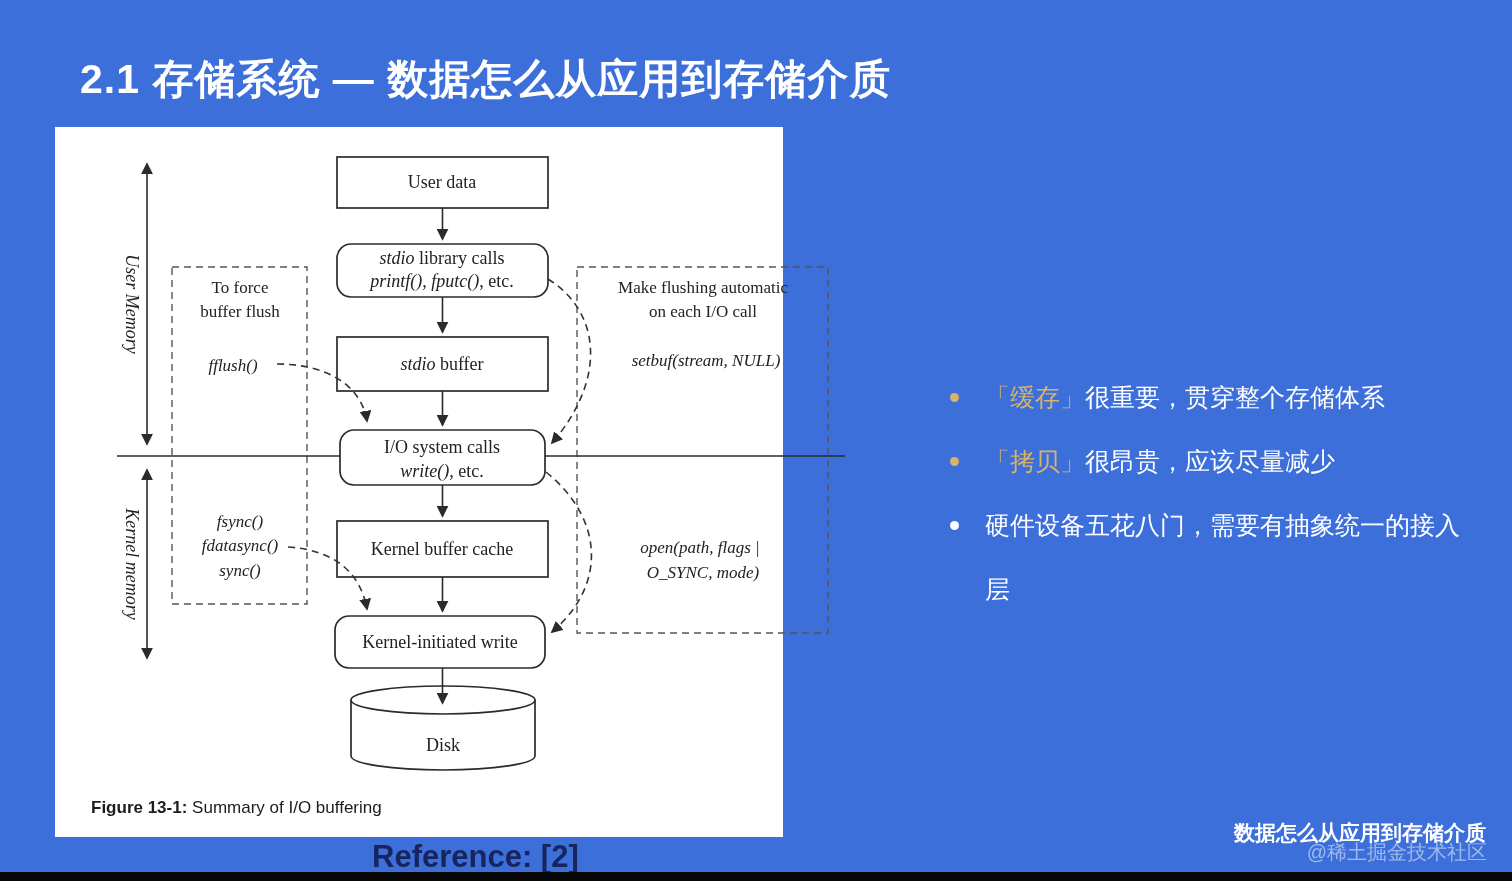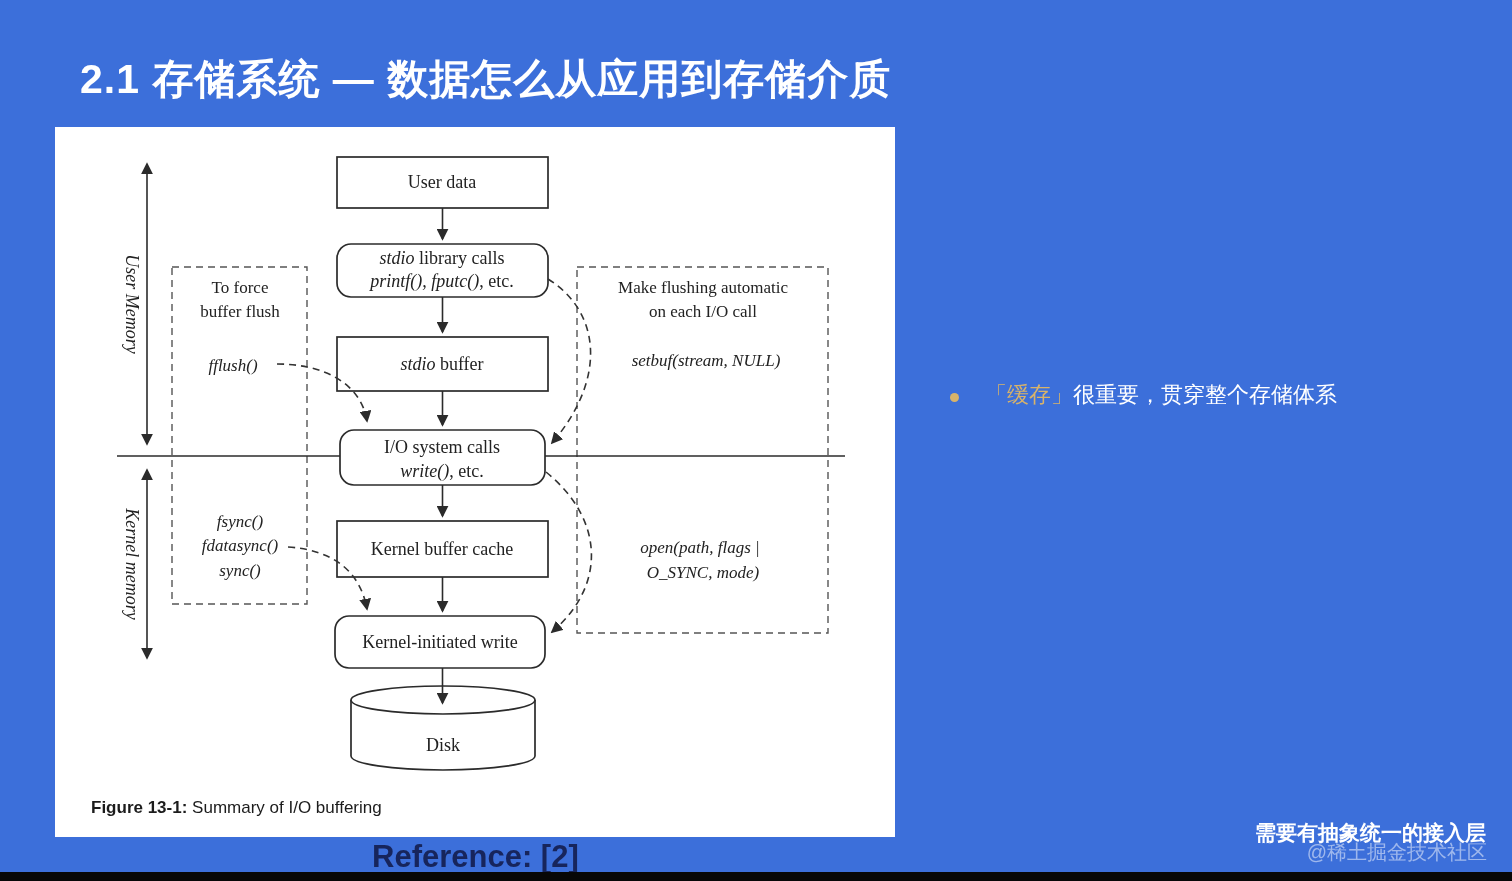--- a/index.html
+++ b/index.html
@@ -18,34 +18,33 @@
     background: var(--bg-blue);
     font-family: "Liberation Sans", "DejaVu Sans", sans-serif;
   }
   .slide-title {
     position: absolute; left: 64px; top: 36px; margin: 16px;
     font-size: 41px; font-weight: bold; color: #ffffff;
     letter-spacing: 1px;
   }
   .panel {
     position: absolute; left: 55px; top: 127px;
-    width: 840px; height: 710px;
+    width: 728px; height: 710px;
     background: var(--panel-white);
   }
   .panel svg { display: block; width: 820px; height: 710px; }
 
   .bullets {
     position: absolute; left: 948px; top: 365px; width: 520px;
     margin: 0; padding: 0; list-style: none;
   }
   .bullets li {
     position: relative; padding-left: 37px;
-    font-size: 22px; line-height: 64px; font-weight: 500;
+    font-size: 25px; line-height: 64px; font-weight: 500;
     color: #ffffff;
-    font-family: Liberation Mono, monospace;
   }
   .bullets .dot {
     position: absolute; left: 2px; top: 28px;
     width: 9px; height: 9px; border-radius: 50%;
     background: var(--accent-gold);
   }
   .bullets .dot.white { background: #ffffff; }
   .bullets .hl { color: var(--accent-gold); }
 
   .reference {
@@ -157,18 +156,24 @@
     <text class="dtext it" x="71" y="437" text-anchor="middle" font-size="16" transform="rotate(90 71 437)">Kernel memory</text>
 
     <text class="caption" x="36" y="686"><tspan font-weight="bold">Figure 13-1:</tspan><tspan> Summary of I/O buffering</tspan></text>
   </svg>
 </div>
 
 <ul class="bullets">
   <li>
     <span class="dot"></span><span class="hl">「缓存」</span><span>很重要，贯穿整个存储体系</span>
   </li>
+  <li>
+    <span class="dot"></span><span class="hl">「拷贝」</span><span>很昂贵，应该尽量减少</span>
+  </li>
+  <li>
+    <span class="dot white"></span><span>硬件设备五花八门，需要有抽象统一的接入层</span>
+  </li>
 </ul>
 
 <div class="reference">Reference: [2]</div>
-<div class="wm1">需要有抽象统一的接入层</div>
+<div class="wm1">数据怎么从应用到存储介质</div>
 <div class="wm2">@稀土掘金技术社区</div>
 <div class="bottom-bar"></div>
 
 </body></html>

